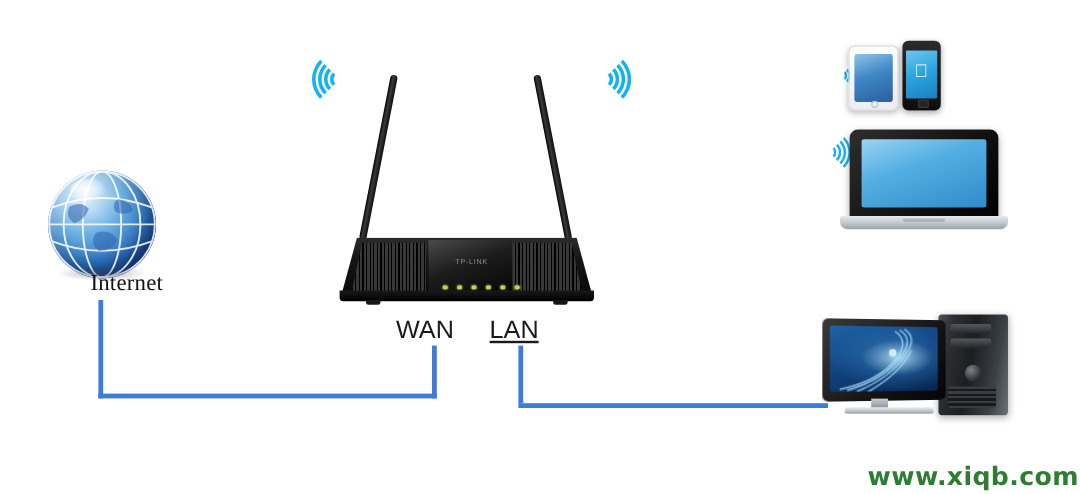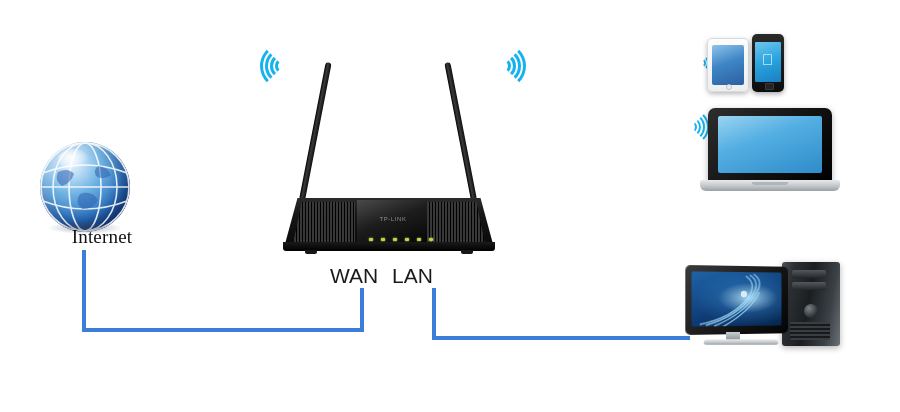--- a/index.html
+++ b/index.html
@@ -40,23 +40,23 @@
     background: radial-gradient(ellipse at 40% 40%, rgba(255,255,255,0.92), rgba(255,255,255,0) 70%);
   }
   .globe-shadow {
     position: absolute;
     left: 8px; top: 80px;
     width: 74px; height: 12px;
     border-radius: 50%;
     background: radial-gradient(ellipse at 50% 50%, rgba(60,70,90,0.40), rgba(255,255,255,0) 72%);
   }
   #internet-label {
-    left: 52px; top: 226px;
+    left: 36px; top: 226px;
     width: 100px;
-    text-align: center;
+    text-align: right;
     font-family: "Liberation Serif", serif;
     font-size: 19px;
     color: #111111;
     letter-spacing: .2px;
   }
 
   
   #router { left: 255px; top: 30px; width: 270px; height: 230px; }
   .antenna {
     position: absolute;
@@ -142,21 +142,21 @@
     top: 52px; width: 12px; height: 4px;
     background: #171717; border-radius: 0 0 2px 2px;
   }
 
   #label-wan, #label-lan {
     font-size: 21px;
     color: #1a1a1a;
     font-family: "Liberation Sans", sans-serif;
   }
   #label-wan { left: 330px; top: 264px; }
-  #label-lan { left: 392px; top: 264px; }
+  #label-lan { left: 408px; top: 264px; text-decoration: underline; }
 
   
   .cable { background: #3b7dd8; }
   #cable-internet-v { left: 82px;  top: 250px; width: 4px;  height: 82px; }
   #cable-internet-h { left: 82px;  top: 328px; width: 282px; height: 4px; }
   #cable-wan-v      { left: 360px; top: 288px; width: 4px;  height: 44px; }
   #cable-lan-v      { left: 432px; top: 288px; width: 4px;  height: 48px; }
   #cable-lan-h      { left: 432px; top: 336px; width: 258px; height: 4px; }
 
   
@@ -451,14 +451,15 @@
             <path d="M30 55 Q58 40 68 20"></path>
           </g>
           <circle cx="52" cy="22" r="3.2" fill="#dff4ff" opacity="0.9"></circle>
         </svg>
       </div>
     </div>
     <div class="monitor-stand"></div>
     <div class="monitor-foot"></div>
   </div>
 
+  <div id="watermark" class="abs">www.xiqb.com</div>
 
 </div>
 
 </body></html>

